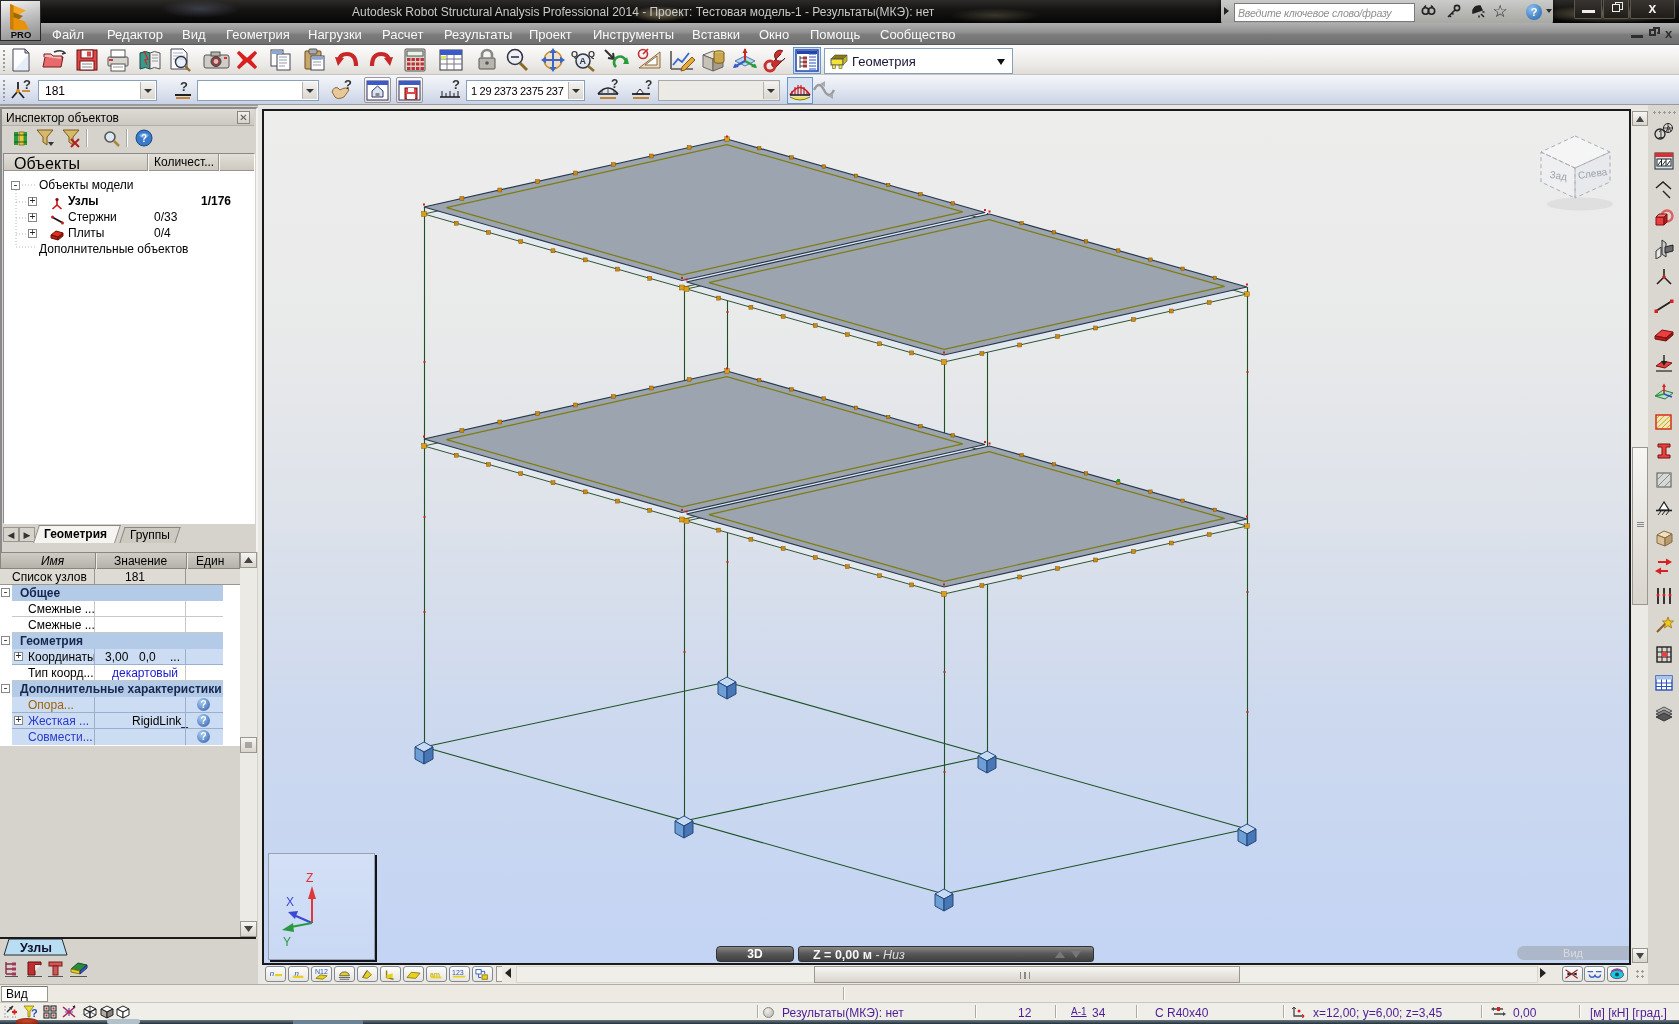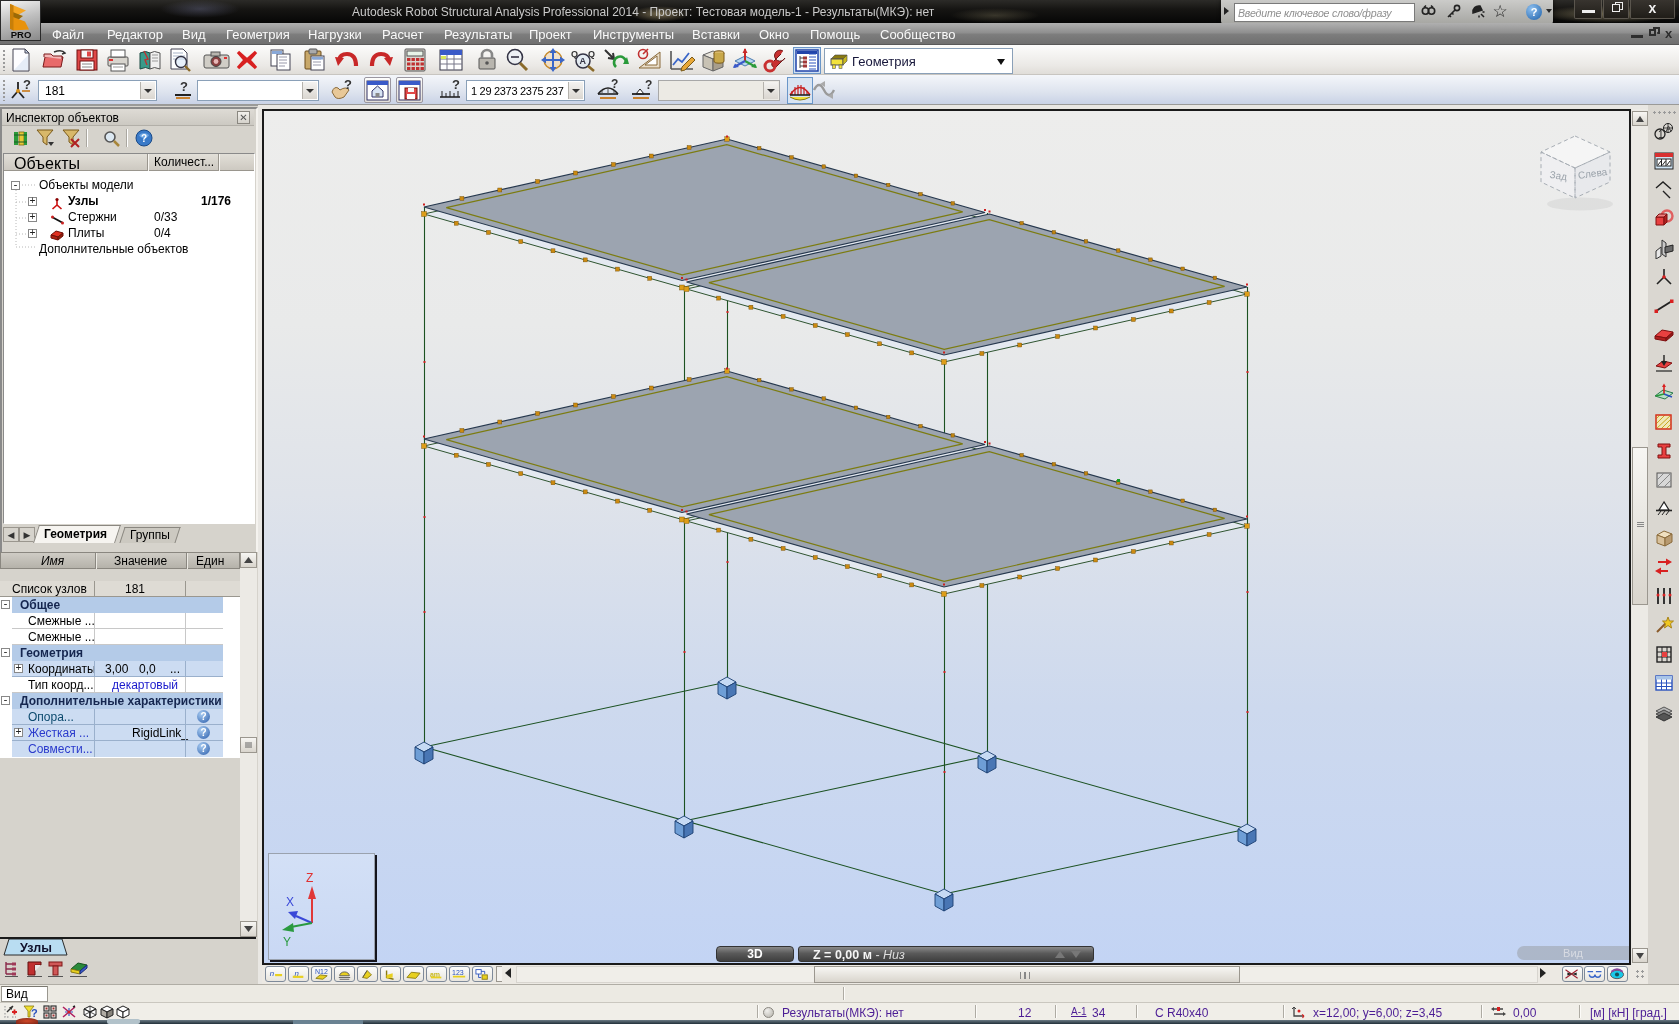--- a/index.html
+++ b/index.html
@@ -509,21 +509,21 @@
 
  <div style="position:absolute;left:0px;top:445px;width:258px;height:432px;background:#d6d3cc;">
 
   <div style="position:absolute;left:0;top:0;width:240px;height:17px;background:linear-gradient(180deg,#cfccc5,#b5b2aa);border:1px solid #8a8780;">
     <span style="position:absolute;left:40px;top:1px;font-size:12px;font-style:italic;">Имя</span>
     <div style="position:absolute;left:94px;top:0;width:1px;height:16px;background:#8a8780;box-shadow:1px 0 0 #eceae4;"></div>
     <span style="position:absolute;left:113px;top:1px;font-size:12px;">Значение</span>
     <div style="position:absolute;left:185px;top:0;width:1px;height:16px;background:#8a8780;box-shadow:1px 0 0 #eceae4;"></div>
     <span style="position:absolute;left:195px;top:1px;font-size:12px;">Един</span>
   </div>
-  <div id="pgrid" style="position:absolute;left:0;top:29px;width:240px;height:177px;background:#fff;">
+  <div id="pgrid" style="position:absolute;left:0;top:17px;width:240px;height:177px;background:#fff;">
 
    <div class="prow" style="left:0;top:0;width:240px;height:16px;background:#dedbd4;border-bottom:1px solid #9a978f;">
      <span style="position:absolute;left:12px;top:1px;">Список узлов</span>
      <span style="position:absolute;left:125px;top:1px;">181</span>
      <div style="position:absolute;left:94px;top:0;width:1px;height:16px;background:#9a978f;"></div>
      <div style="position:absolute;left:185px;top:0;width:1px;height:16px;background:#9a978f;"></div>
    </div>
 
    <div class="prow" style="left:12px;top:16px;width:211px;height:16px;background:#b4cbe8;color:#15264f;font-weight:bold;">
           <span style="position:absolute;left:8px;top:1px;">Общее</span>
@@ -562,21 +562,21 @@
           <div style="position:absolute;left:82px;top:0;width:1px;height:16px;background:#c8c8c8;"></div>
           <div style="position:absolute;left:173px;top:0;width:1px;height:16px;background:#c8c8c8;"></div>
         </div>
 
    <div class="prow" style="left:12px;top:112px;width:211px;height:16px;background:#b4cbe8;color:#15264f;font-weight:bold;">
           <span style="position:absolute;left:8px;top:1px;">Дополнительные характеристики</span>
         </div>
    <div class="pbox" style="left:1px;top:115px;">-</div>
 
    <div class="prow" style="left:12px;top:128px;width:211px;height:16px;background:#ccdcf2;border-bottom:1px solid #9ab0cc;">
-          <span style="position:absolute;left:16px;top:1px;color:#0c4a6e;">Опора...</span>
+          <span style="position:absolute;left:16px;top:1px;color:#a16207;">Опора...</span>
           <div style="position:absolute;left:82px;top:0;width:1px;height:16px;background:#9ab0cc;"></div>
           <div style="position:absolute;left:173px;top:0;width:1px;height:16px;background:#9ab0cc;"></div>
           <div class="qicon" style="left:185px;top:1px;">?</div>
         </div>
 
    <div class="prow" style="left:12px;top:144px;width:211px;height:16px;background:#ccdcf2;border-bottom:1px solid #9ab0cc;">
           <span style="position:absolute;left:16px;top:1px;color:#2a3acc;">Жесткая ...</span>
           <span style="position:absolute;left:120px;top:1px;color:#000;">RigidLink_</span>
           <div style="position:absolute;left:82px;top:0;width:1px;height:16px;background:#9ab0cc;"></div>
           <div style="position:absolute;left:173px;top:0;width:1px;height:16px;background:#9ab0cc;"></div>

